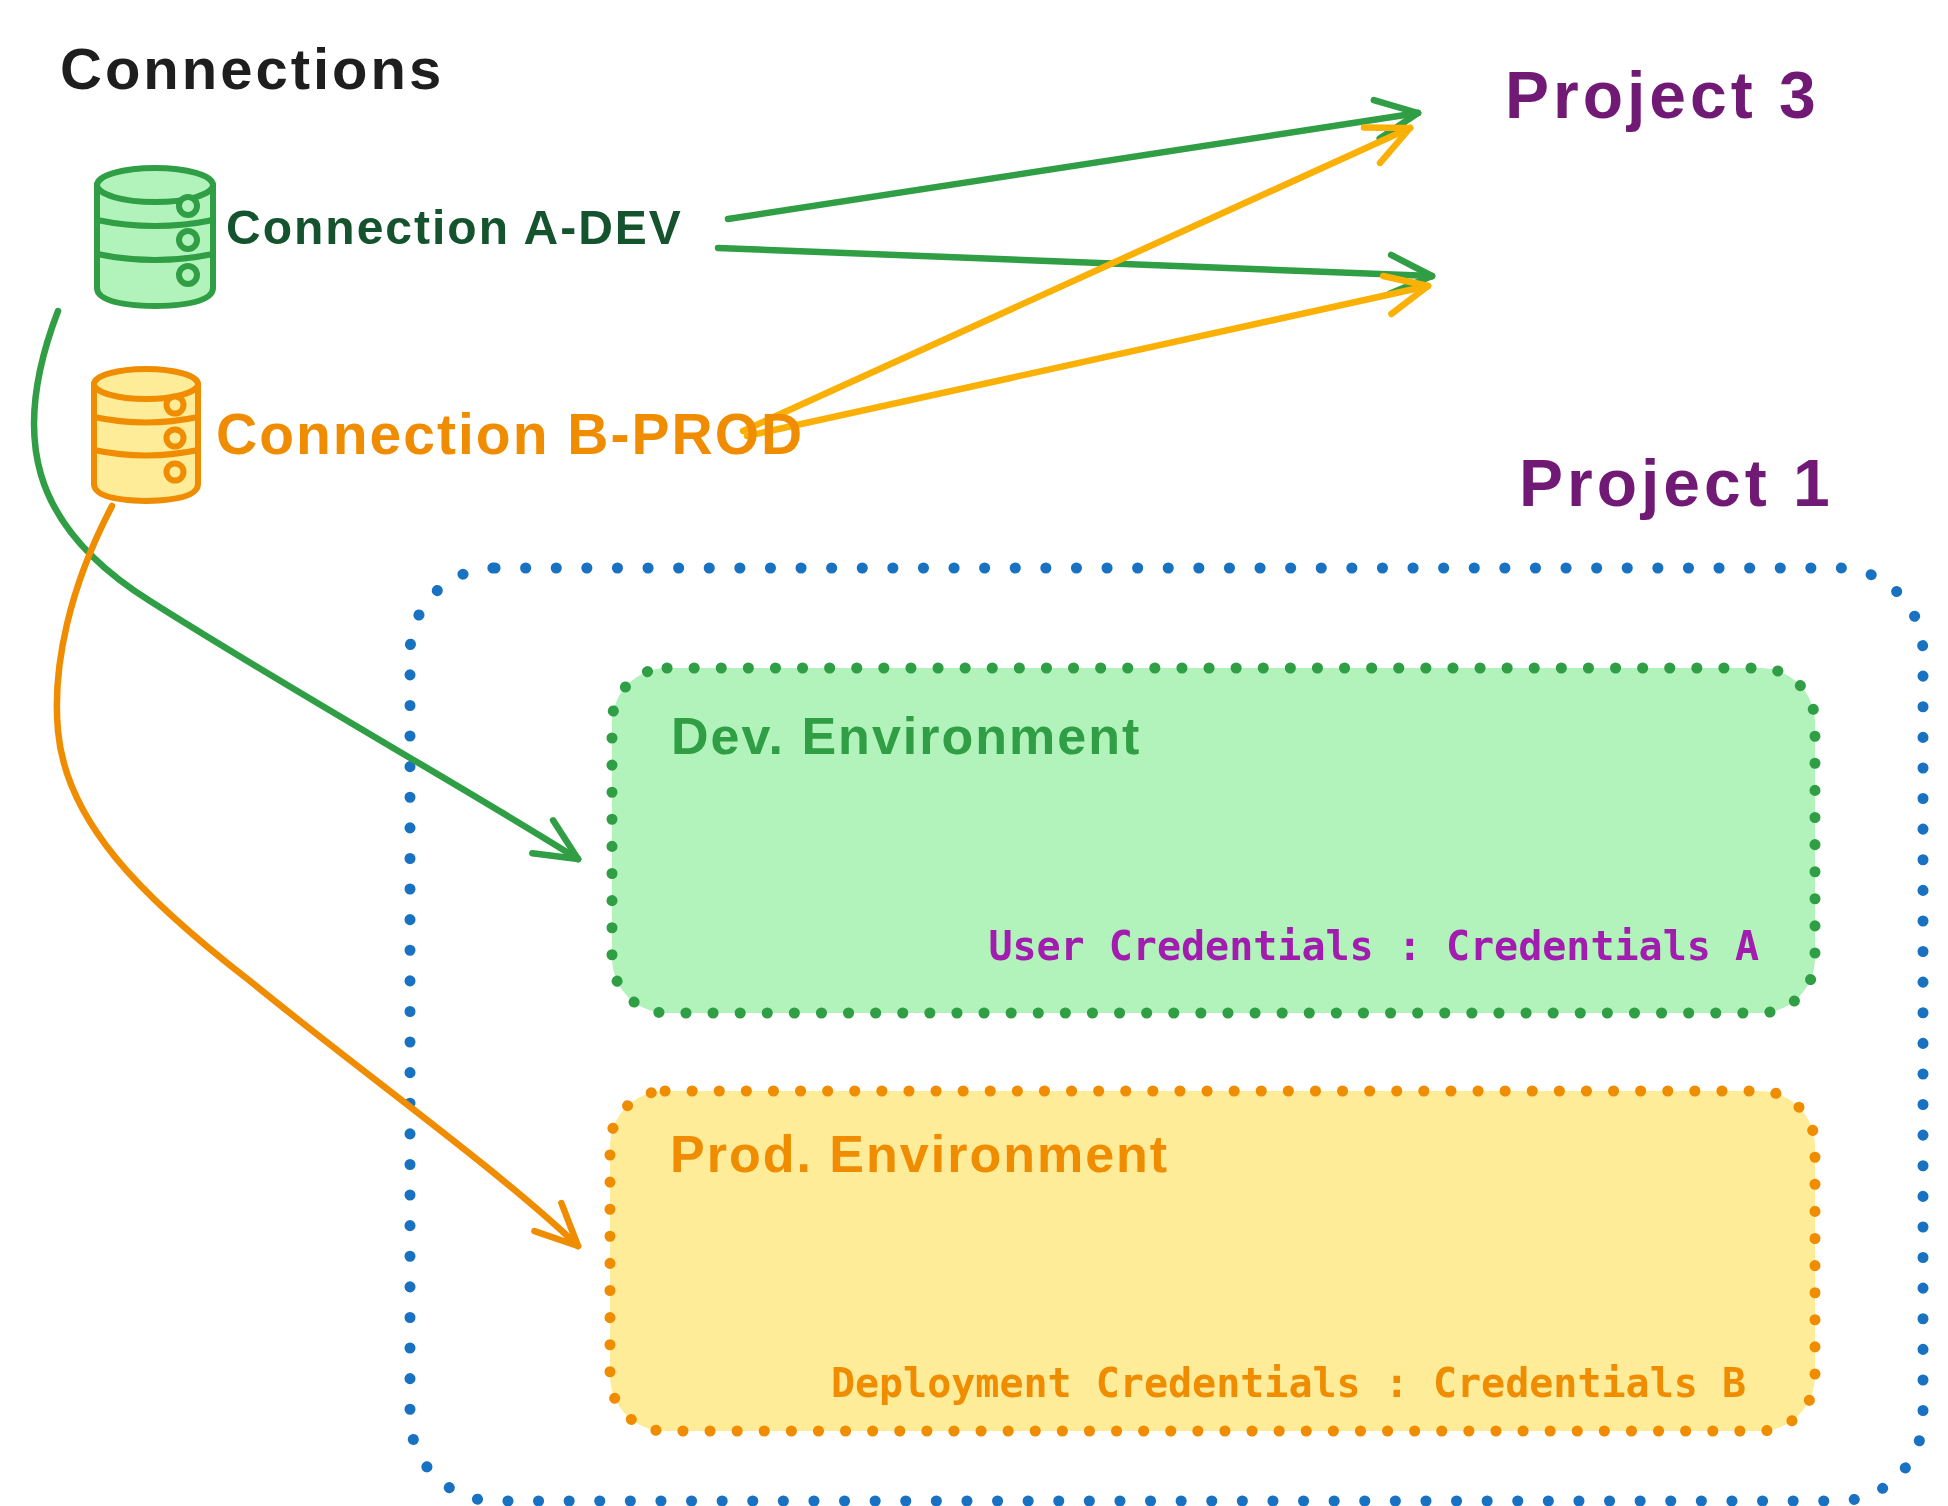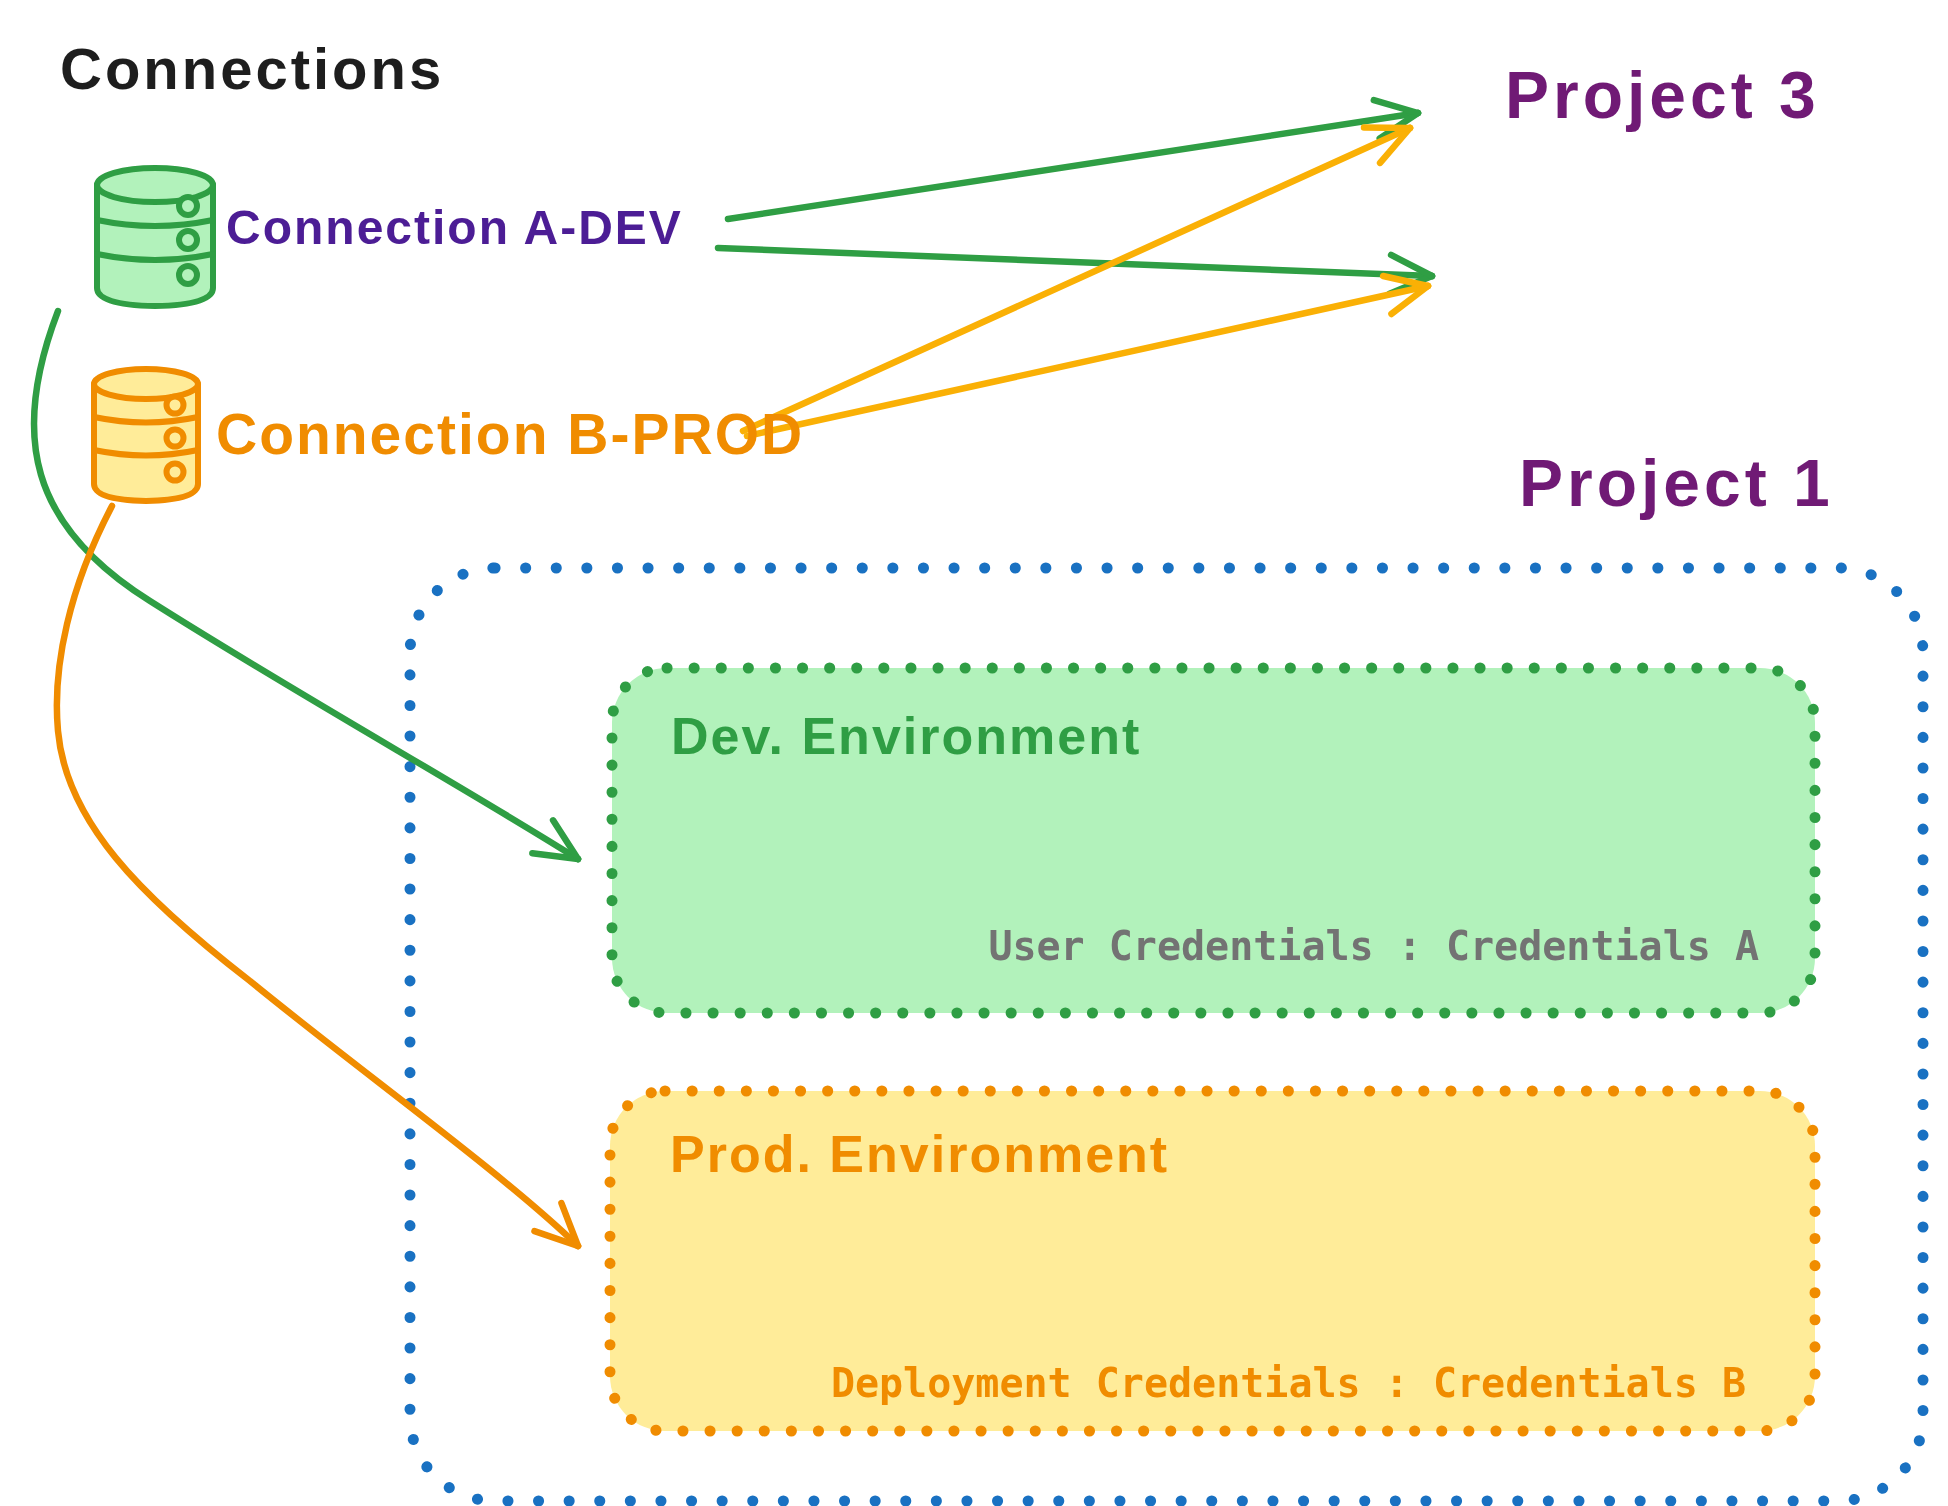--- a/index.html
+++ b/index.html
@@ -7,31 +7,31 @@
     position:relative;
     width:1948px;height:1506px;
     overflow:hidden;
     font-family:"Liberation Sans", sans-serif;
     background:#ffffff;
     margin-top:16px;
   }
   #diagram-svg{position:absolute;left:0;top:0;width:1948px;height:1506px;}
   .label{position:absolute;white-space:nowrap;font-weight:bold;line-height:1;}
   .title{left:60px;top:24px;font-size:58px;color:#1e1e1e;letter-spacing:3px;}
-  .conn-a{left:226px;top:188px;font-size:48px;color:#4c1d95;letter-spacing:2px;}
+  .conn-a{left:226px;top:188px;font-size:48px;color:#14532d;letter-spacing:2px;}
   .conn-b{left:216px;top:390px;font-size:57px;color:#f08c00;letter-spacing:2px;}
   .proj{font-size:66px;color:#701a75;letter-spacing:4px;}
   .proj-3{left:1505px;top:46px;}
   .proj-2{left:1512px;top:222px;}
   .proj-1{left:1519px;top:434px;}
   .env-title{font-size:52px;letter-spacing:2px;}
   .dev-title{left:671px;top:694px;color:#2f9e44;}
   .prod-title{left:670px;top:1112px;color:#f08c00;}
   .cred{font-family:"DejaVu Sans Mono", monospace;font-size:40px;font-weight:bold;}
-  .dev-cred{right:189px;top:910px;color:#737373;}
+  .dev-cred{right:189px;top:910px;color:#a21caf;}
   .prod-cred{right:202px;top:1347px;color:#f08c00;}
 </style>
 </head>
 <body>
 
 <div id="canvas">
 
   <svg id="diagram-svg" viewBox="0 0 1948 1506">
 
     <rect x="410" y="552" width="1513" height="933" rx="85" ry="85" fill="none" stroke="#1971c2" stroke-width="11" stroke-linecap="round" stroke-dasharray="0.1 30.5"></rect>

